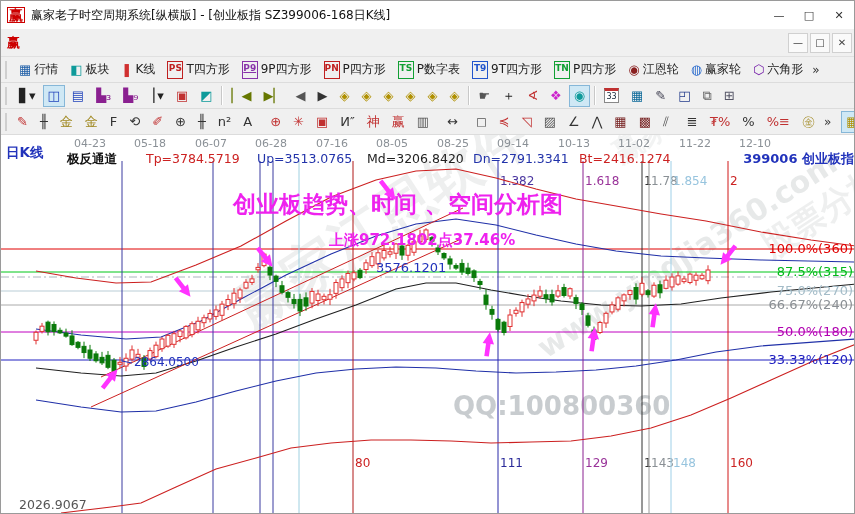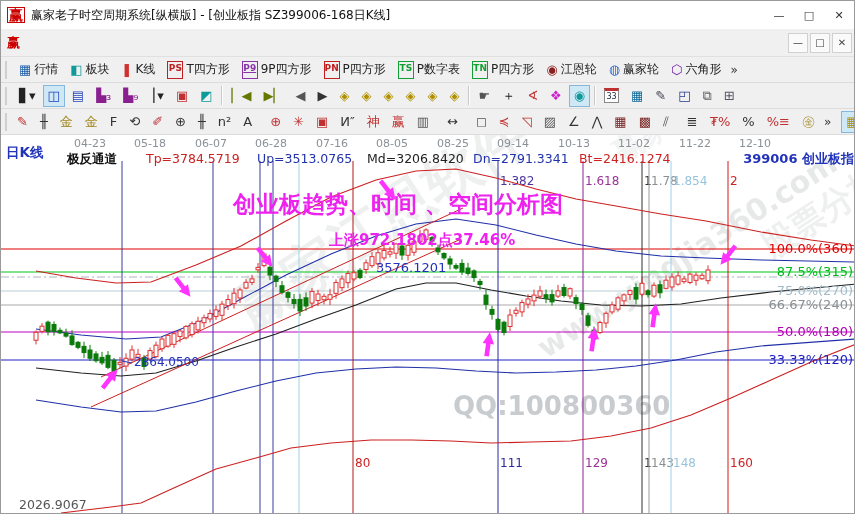--- a/index.html
+++ b/index.html
@@ -71,20 +71,24 @@
         <span class="boxed" style="color: rgb(136, 51, 170); text-decoration: underline;">P9</span>
         <span>9P四方形</span>
       </span>
       <span class="tbtn">
         <span class="boxed" style="color: rgb(192, 32, 32);">PN</span>
         <span>P四方形</span>
       </span>
       <span class="tbtn">
         <span class="boxed" style="color: rgb(17, 160, 51);">TS</span>
         <span>P数字表</span>
+      </span>
+      <span class="tbtn">
+        <span class="boxed" style="color: rgb(34, 85, 204);">T9</span>
+        <span>9T四方形</span>
       </span>
       <span class="tbtn">
         <span class="boxed" style="color: rgb(17, 160, 51);">TN</span>
         <span>P四方形</span>
       </span>
       <span class="tbtn">
         <span class="glyph" style="color: rgb(138, 32, 32);">◉</span>
         <span>江恩轮</span>
       </span>
       <span class="tbtn">

